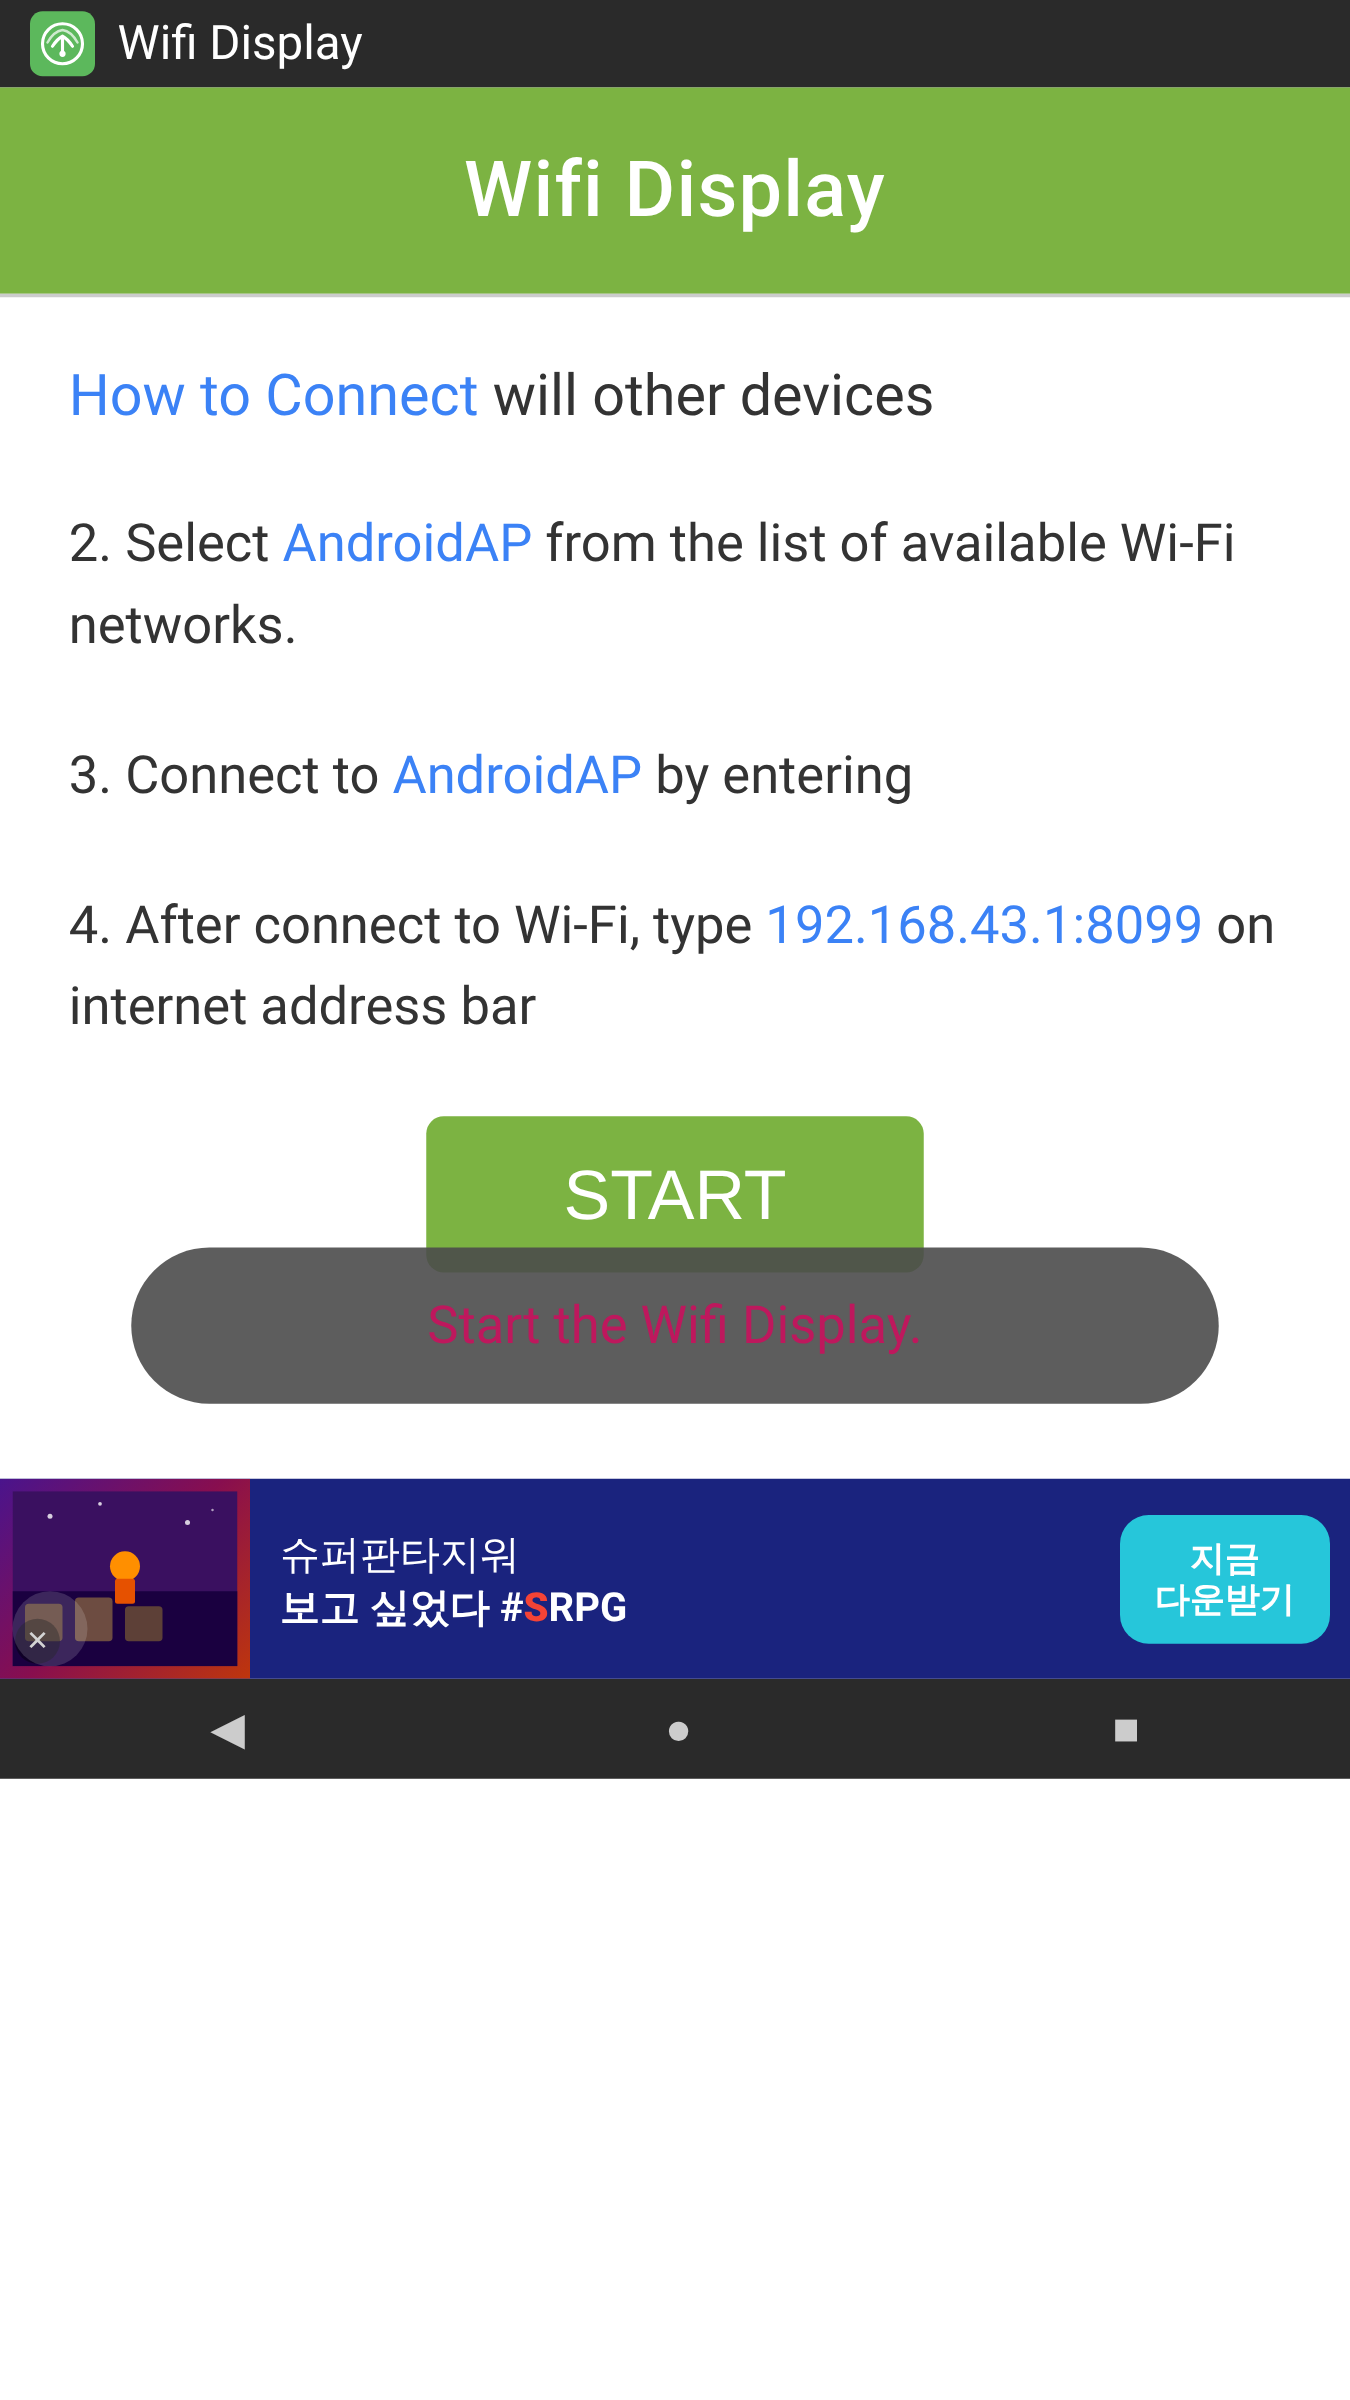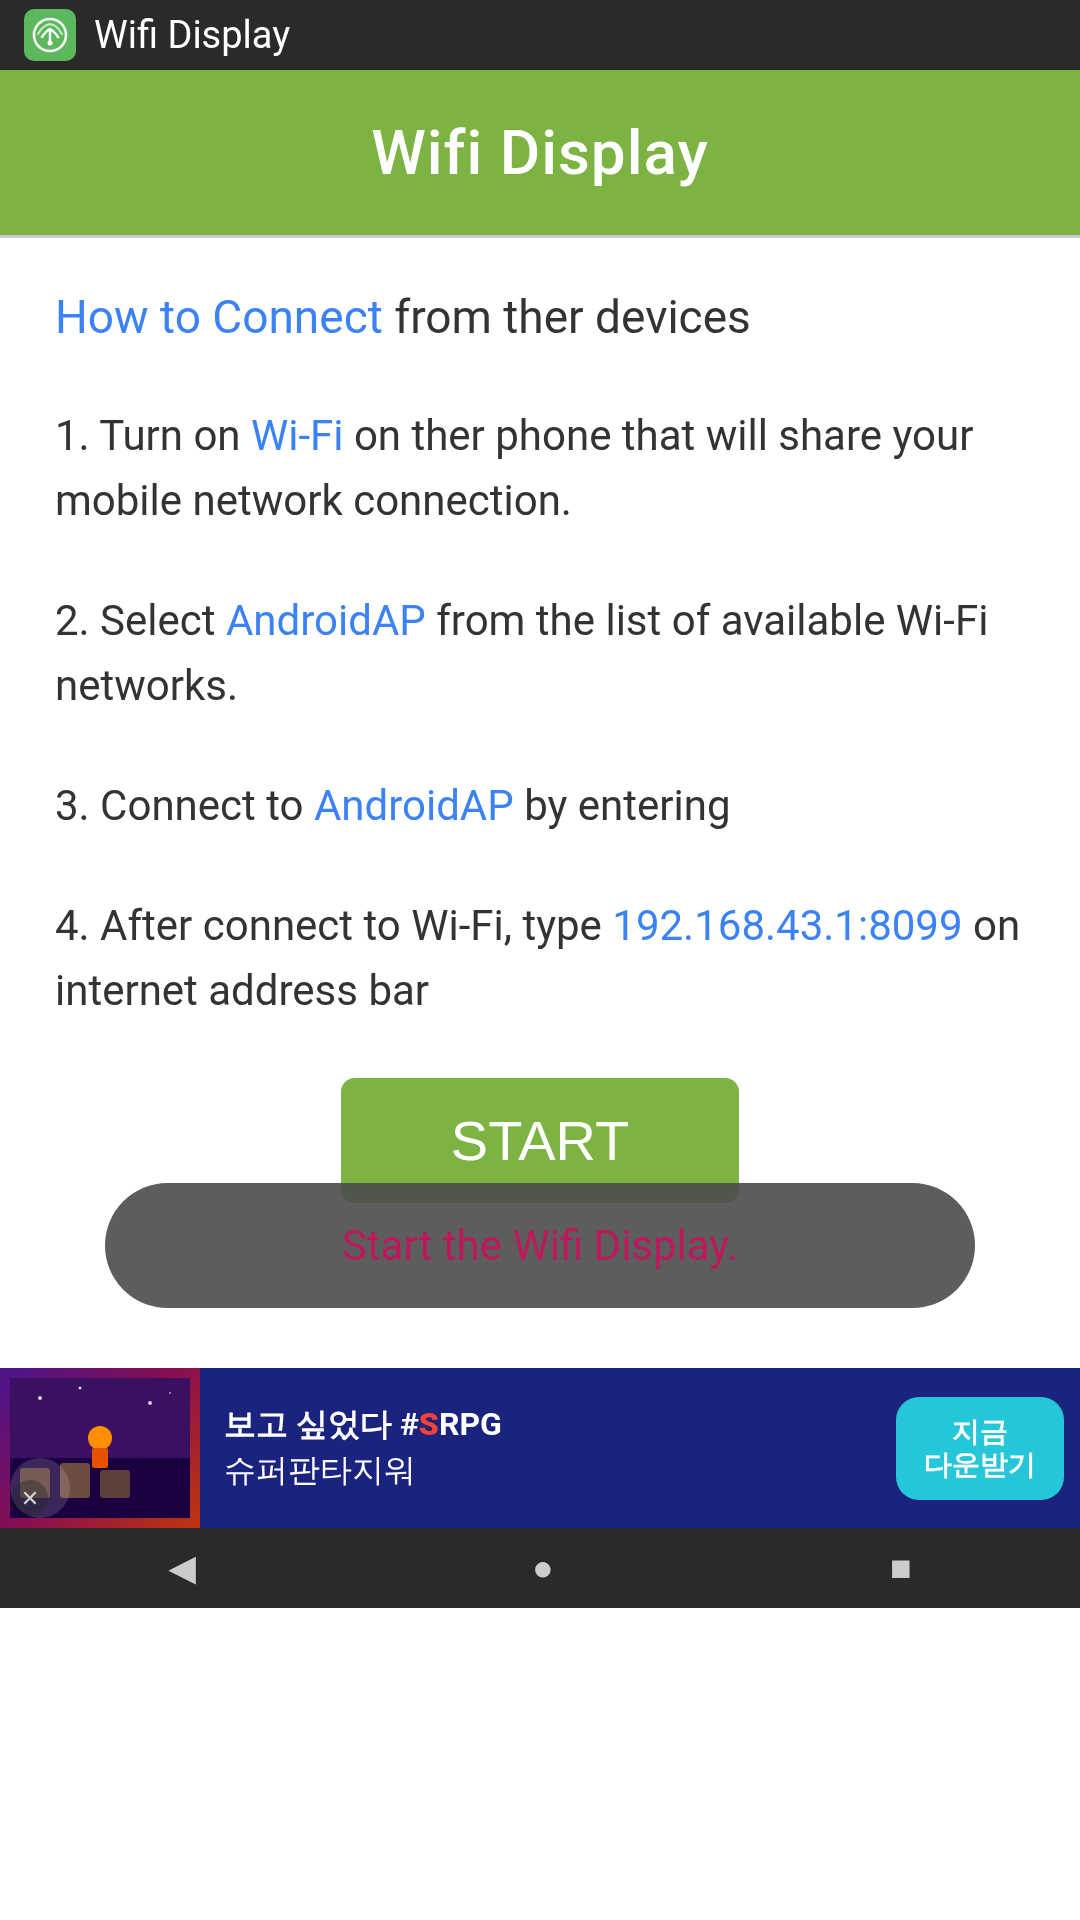--- a/index.html
+++ b/index.html
@@ -255,26 +255,23 @@
 
 <div id="header-bar">
   <span id="header-title">Wifi Display</span>
 </div>
 
 <div id="header-divider"></div>
 
 <div id="main-content">
 
   <div id="how-to-connect-heading">
-    <span class="orange">How to Connect</span><span class="dark"> from ther devices</span>
-  </div>
-
-  <div class="instruction-block">
-    <span>1.</span><span> Turn on </span><span class="orange">Wi-Fi</span><span> on ther phone that will share your mobile network connection.</span>
-  </div>
+    <span class="orange">How to Connect</span><span class="dark"> will other devices</span>
+  </div>
+
 
   <div class="instruction-block">
     <span>2.</span><span> Select </span><span class="orange">AndroidAP</span><span> from the list of available Wi-Fi networks.</span>
   </div>
 
   <div class="instruction-block">
     <span>3.</span><span> Connect to </span><span class="orange">AndroidAP</span><span> by entering</span>
   </div>
 
   <div class="instruction-block">
@@ -306,24 +303,24 @@
 
         <circle cx="30" cy="20" r="2" fill="#fff" opacity="0.8"></circle>
         <circle cx="70" cy="10" r="1.5" fill="#fff" opacity="0.8"></circle>
         <circle cx="140" cy="25" r="2" fill="#fff" opacity="0.8"></circle>
         <circle cx="160" cy="15" r="1" fill="#fff" opacity="0.6"></circle>
       </svg>
     </div>
     <div id="ad-close-icon">✕</div>
   </div>
   <div id="ad-text-section">
+    <div id="ad-sub-text">슈퍼판타지워</div>
     <div id="ad-tag-line">
       보고 싶었다 #<span class="srpg-s">S</span>RPG
     </div>
-    <div id="ad-sub-text">슈퍼판타지워</div>
   </div>
   <div id="ad-cta-button">
     <div>지금</div>
     <div>다운받기</div>
   </div>
 </div>
 
 <div id="bottom-nav">
   <span class="nav-btn">◀</span>
   <span class="nav-btn">●</span>

